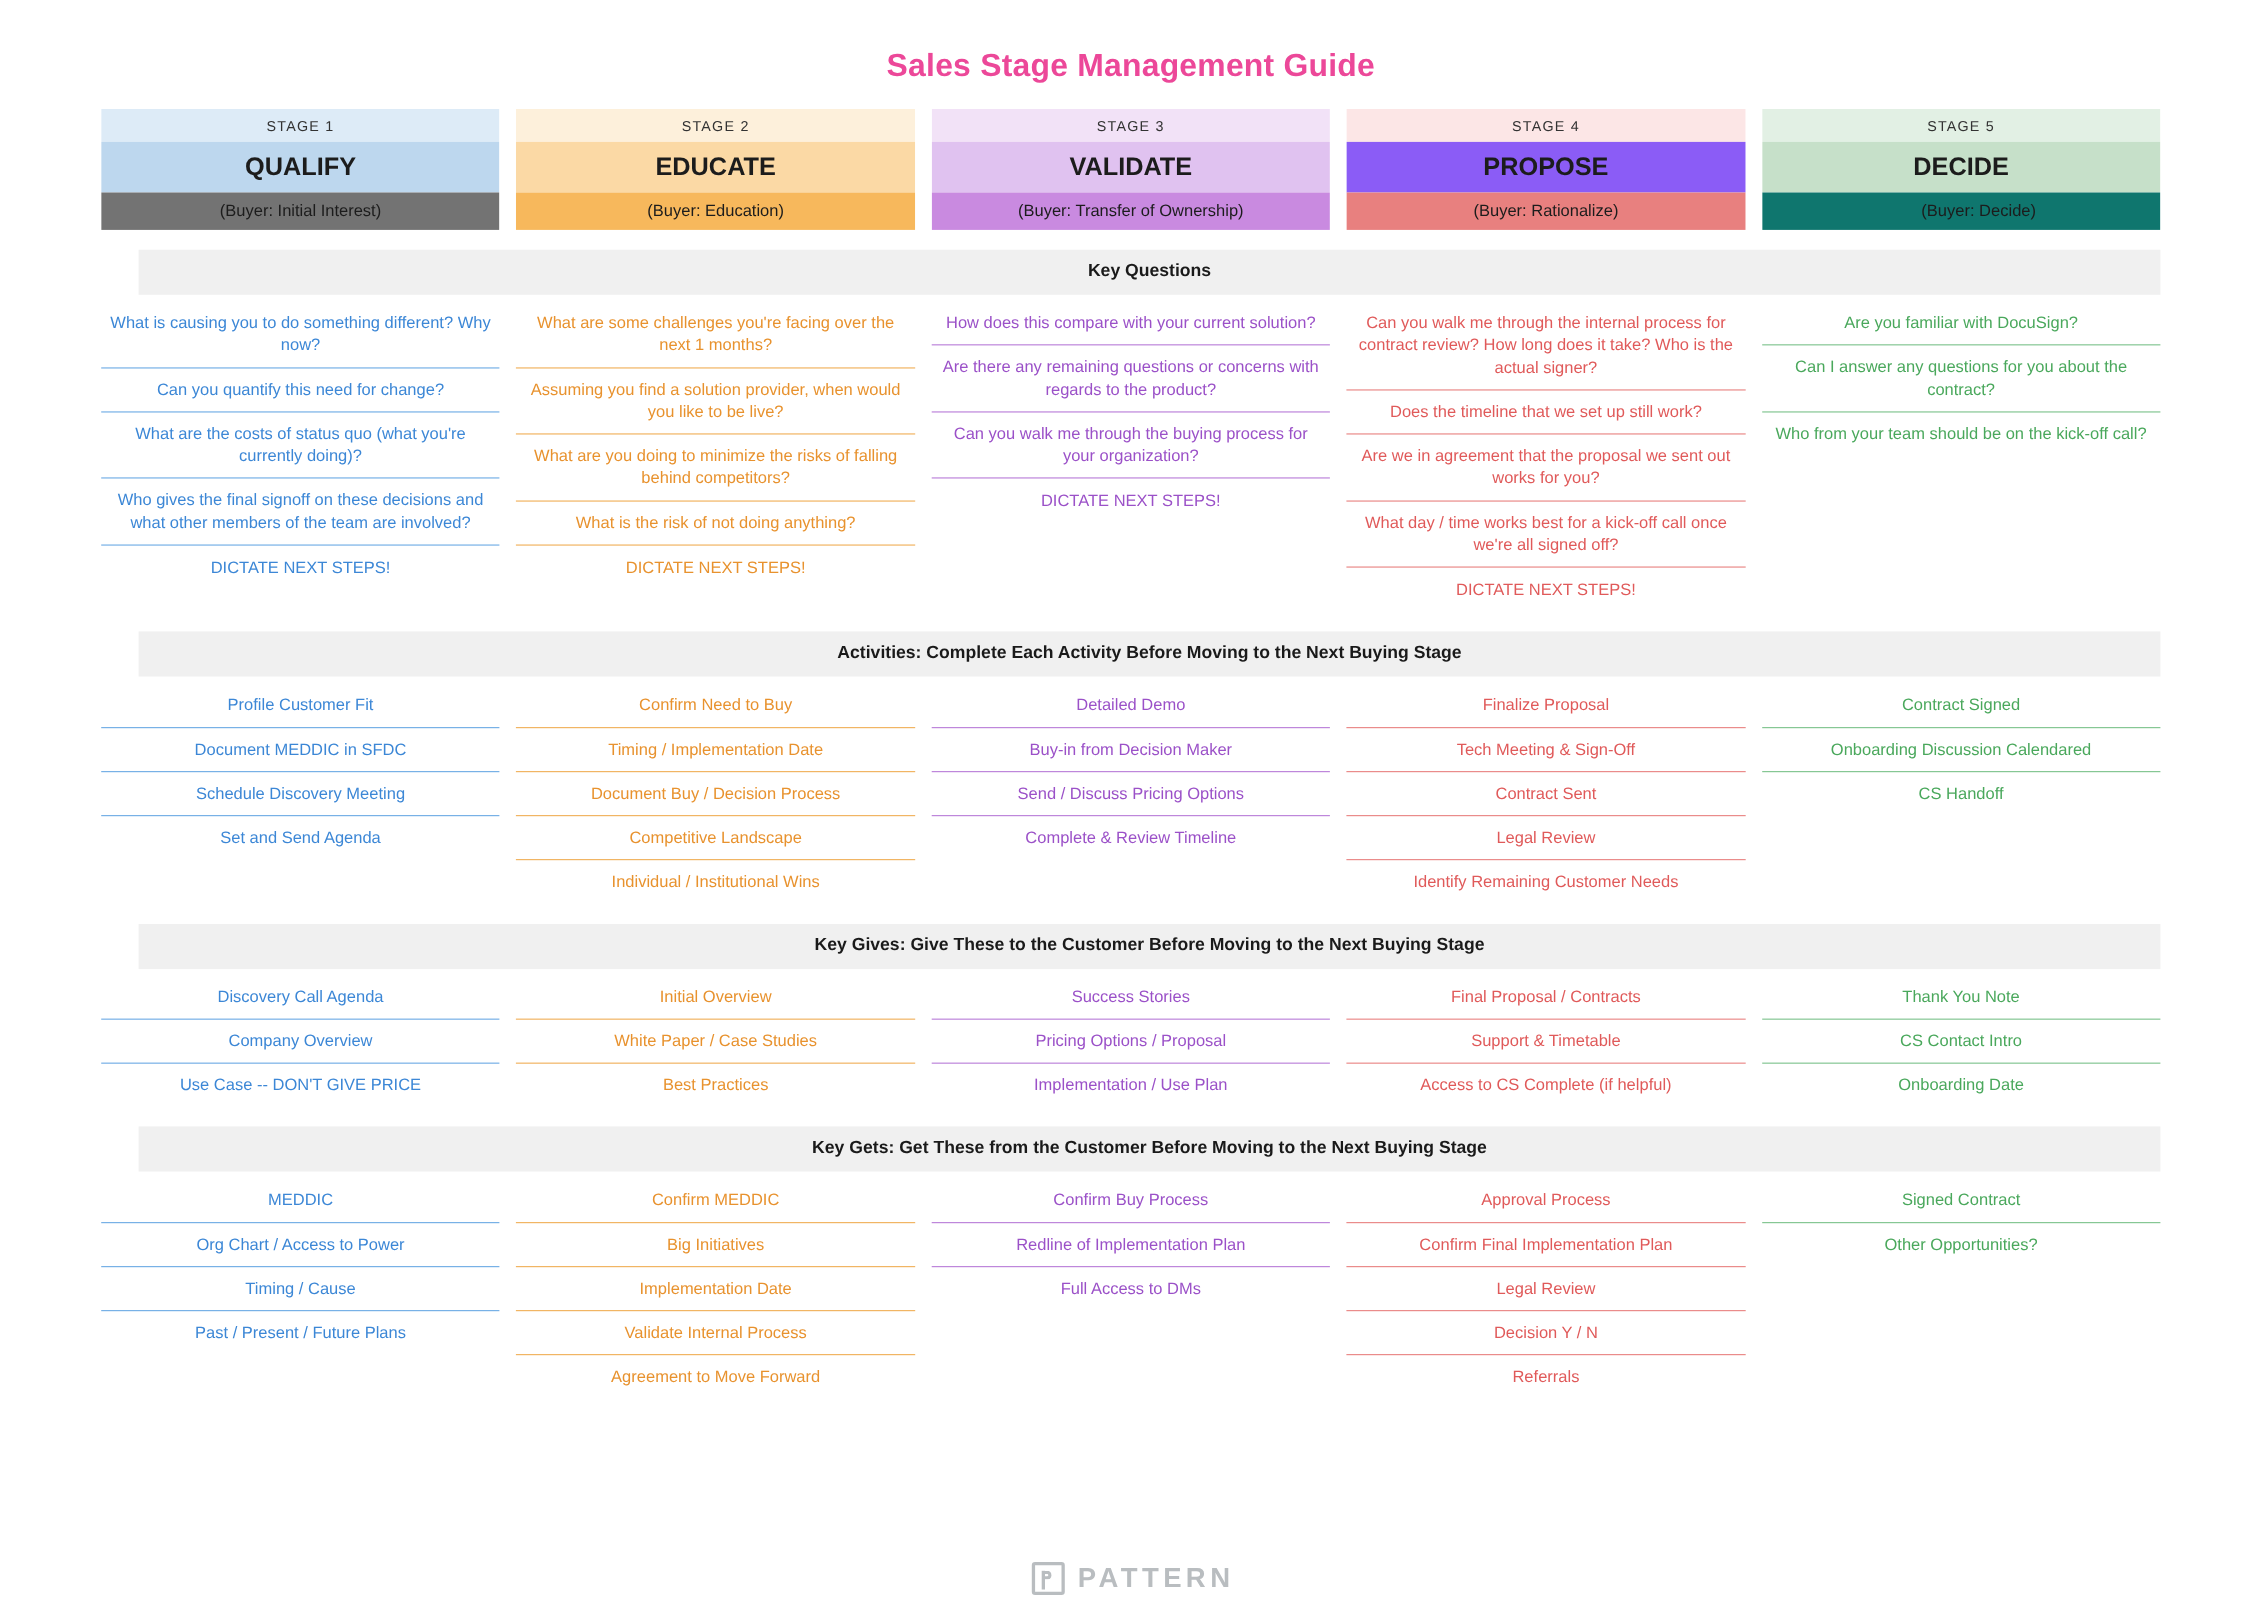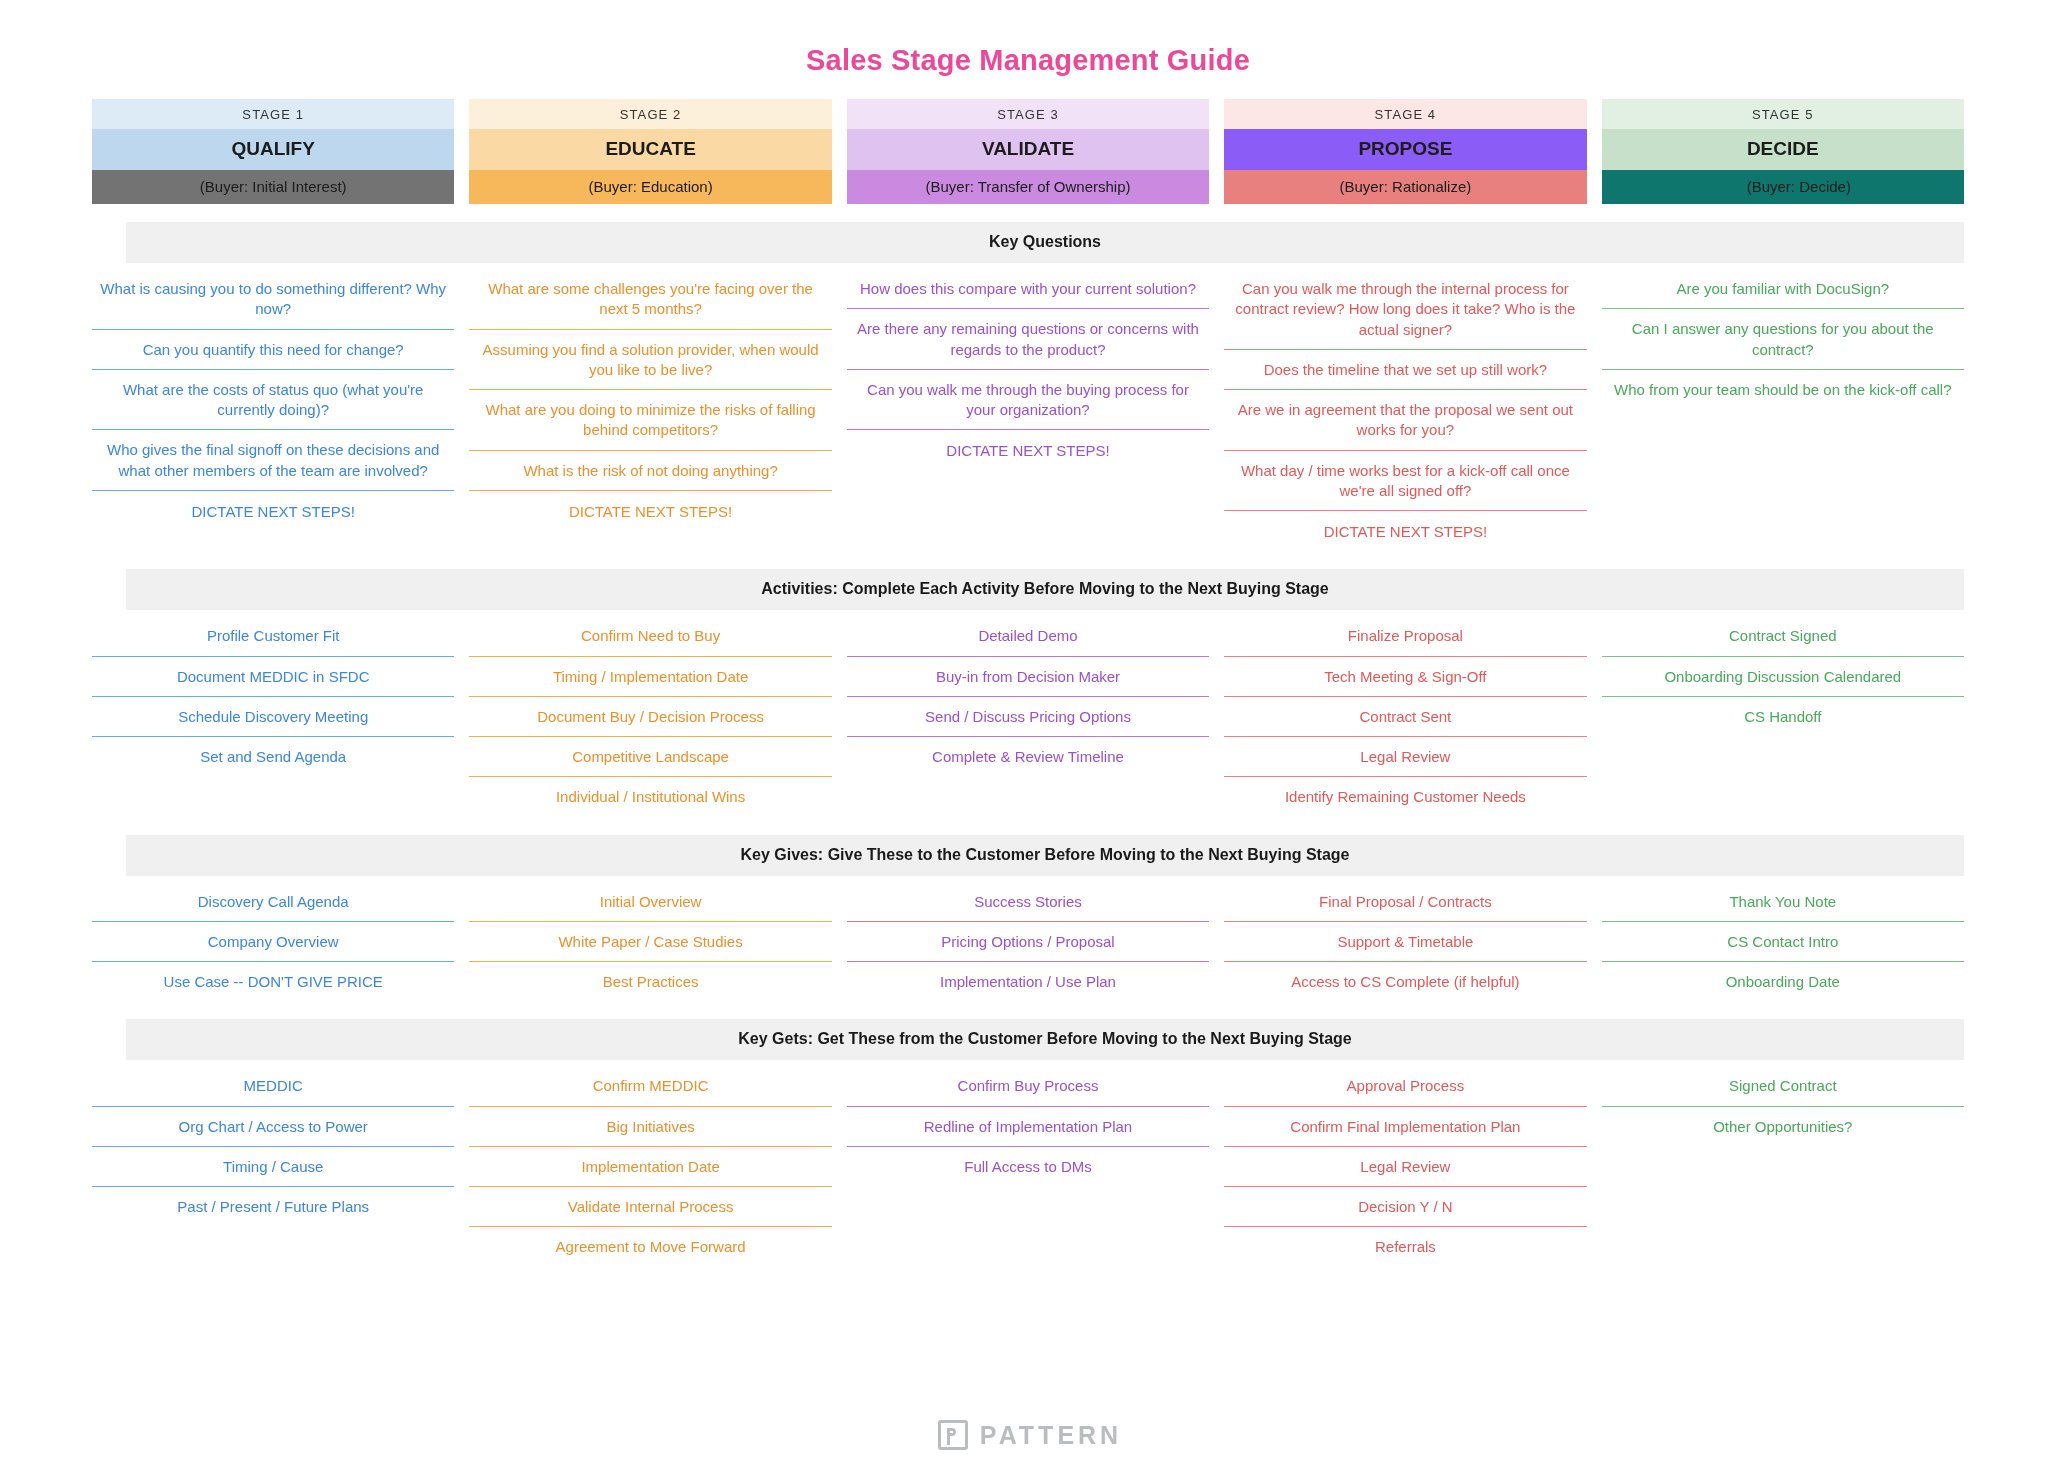--- a/index.html
+++ b/index.html
@@ -41,21 +41,21 @@
     overflow: hidden;
   }
   .stage-num {
     font-size: 13px;
     letter-spacing: 1.1px;
     padding: 8px 0 7px;
     font-weight: normal;
     color: #333;
   }
   .stage-name {
-    font-size: 19px;
+    font-size: 23px;
     font-weight: bold;
     padding: 9px 0 10px;
     color: #1c1c1c;
   }
   .stage-buyer {
     font-size: 15px;
     padding: 8px 0 9px;
     color: #1c1c1c;
   }
   
@@ -184,21 +184,21 @@
       <div class="section-bar">Key Questions</div>
       <div class="grid block">
         <div class="col c1">
           <div class="item">What is causing you to do something different? Why now?</div>
           <div class="item">Can you quantify this need for change?</div>
           <div class="item">What are the costs of status quo (what you're currently doing)?</div>
           <div class="item">Who gives the final signoff on these decisions and what other members of the team are involved?</div>
           <div class="item dictate">DICTATE NEXT STEPS!</div>
         </div>
         <div class="col c2">
-          <div class="item">What are some challenges you're facing over the next 5 months?</div>
+          <div class="item">What are some challenges you're facing over the next 1 months?</div>
           <div class="item">Assuming you find a solution provider, when would you like to be live?</div>
           <div class="item">What are you doing to minimize the risks of falling behind competitors?</div>
           <div class="item">What is the risk of not doing anything?</div>
           <div class="item dictate">DICTATE NEXT STEPS!</div>
         </div>
         <div class="col c3">
           <div class="item">How does this compare with your current solution?</div>
           <div class="item">Are there any remaining questions or concerns with regards to the product?</div>
           <div class="item">Can you walk me through the buying process for your organization?</div>
           <div class="item dictate">DICTATE NEXT STEPS!</div>

